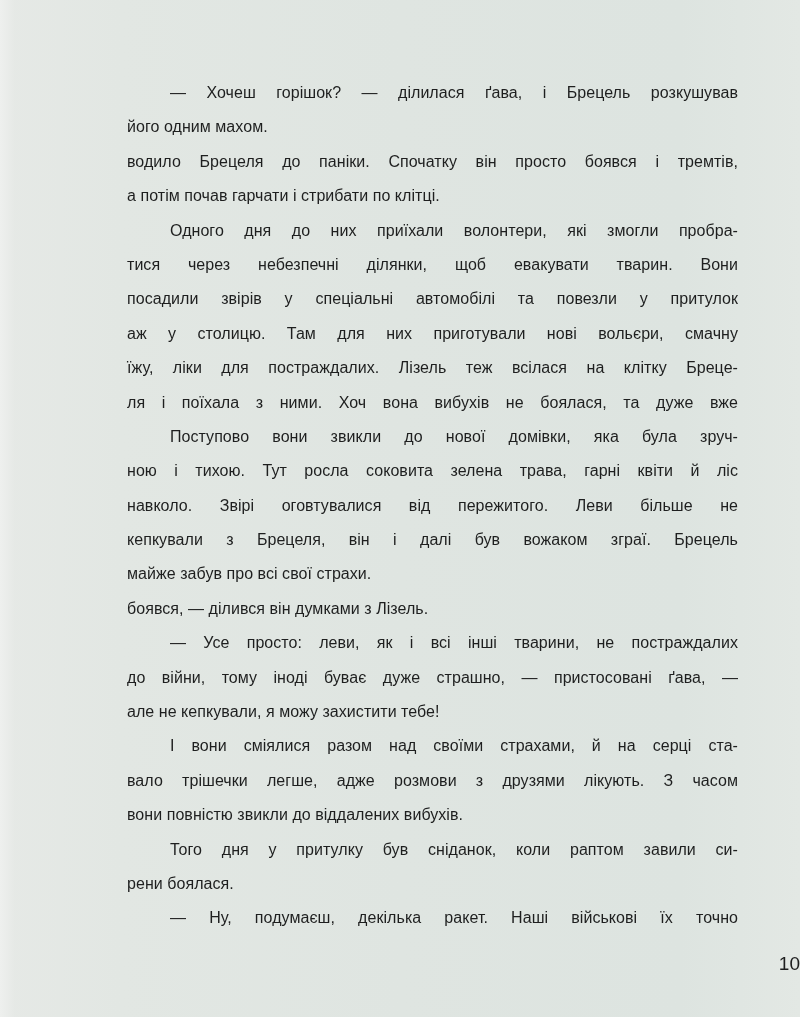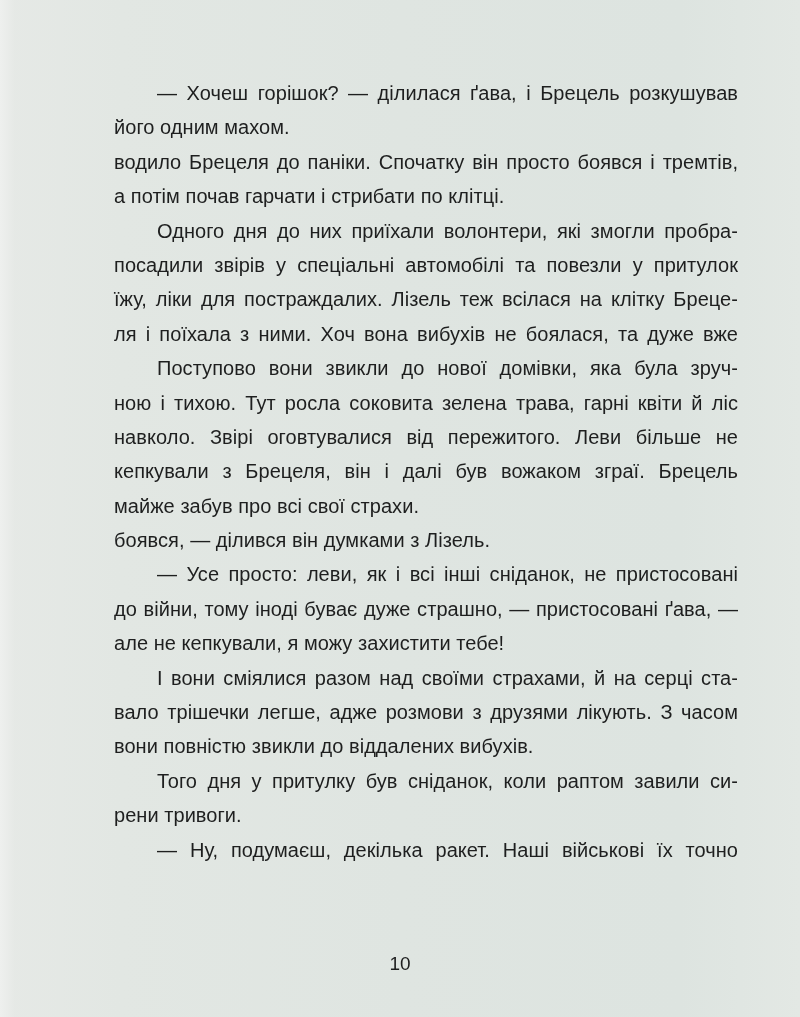--- a/index.html
+++ b/index.html
@@ -33,38 +33,39 @@
     .text-block {
       position: absolute;
       left: 114px;
       top: 76px;
       width: 624px;
     }
     .line {
       display: block;
       height: 34.4px;
       line-height: 34.4px;
-      font-size: 20px;
+      font-size: 16px;
       white-space: nowrap;
       letter-spacing: 0.05px;
       text-align: justify;
       text-align-last: justify;
+      margin-left: 13px;
     }
     .line.last {
       text-align-last: left;
     }
     .line.indent {
       padding-left: 43px;
     }
     .page-number {
       position: absolute;
       left: 0;
       width: 800px;
       top: 952px;
-      text-align: center;
+      text-align: right;
       font-size: 19px;
       line-height: 24px;
       color: #1e1f1f;
     }
   </style>
 </head>
 <body>
 
 <div class="page">
   <div class="left-edge-shade"></div>
@@ -76,52 +77,54 @@
       <span class="line last">його одним махом.</span>
     </div>
 
     <div>
       <span class="line">водило Брецеля до паніки. Спочатку він просто боявся і тремтів,</span>
       <span class="line last">а потім почав гарчати і стрибати по клітці.</span>
     </div>
 
     <div>
       <span class="line indent">Одного дня до них приїхали волонтери, які змогли пробра-</span>
+      <span class="line">тися через небезпечні ділянки, щоб евакувати тварин. Вони</span>
       <span class="line">посадили звірів у спеціальні автомобілі та повезли у притулок</span>
+      <span class="line">аж у столицю. Там для них приготували нові вольєри, смачну</span>
       <span class="line">їжу, ліки для постраждалих. Лізель теж всілася на клітку Бреце-</span>
       <span class="line">ля і поїхала з ними. Хоч вона вибухів не боялася, та дуже вже</span>
     </div>
 
     <div>
       <span class="line indent">Поступово вони звикли до нової домівки, яка була зруч-</span>
       <span class="line">ною і тихою. Тут росла соковита зелена трава, гарні квіти й ліс</span>
       <span class="line">навколо. Звірі оговтувалися від пережитого. Леви більше не</span>
       <span class="line">кепкували з Брецеля, він і далі був вожаком зграї. Брецель</span>
       <span class="line last">майже забув про всі свої страхи.</span>
     </div>
 
     <div>
       <span class="line last">боявся, — ділився він думками з Лізель.</span>
     </div>
 
     <div>
-      <span class="line indent">— Усе просто: леви, як і всі інші сніданок, не пристосовані</span>
+      <span class="line indent">— Усе просто: леви, як і всі інші тварини, не постраждалих</span>
       <span class="line">до війни, тому іноді буває дуже страшно, — пристосовані ґава, —</span>
       <span class="line last">але не кепкували, я можу захистити тебе!</span>
     </div>
 
     <div>
       <span class="line indent">І вони сміялися разом над своїми страхами, й на серці ста-</span>
       <span class="line">вало трішечки легше, адже розмови з друзями лікують. З часом</span>
       <span class="line last">вони повністю звикли до віддалених вибухів.</span>
     </div>
 
     <div>
       <span class="line indent">Того дня у притулку був сніданок, коли раптом завили си-</span>
-      <span class="line last">рени тривоги.</span>
+      <span class="line last">рени боялася.</span>
     </div>
 
     <div>
       <span class="line indent">— Ну, подумаєш, декілька ракет. Наші військові їх точно</span>
 
     </div>
   </div>
 
   <div class="page-number">10</div>
 </div>

